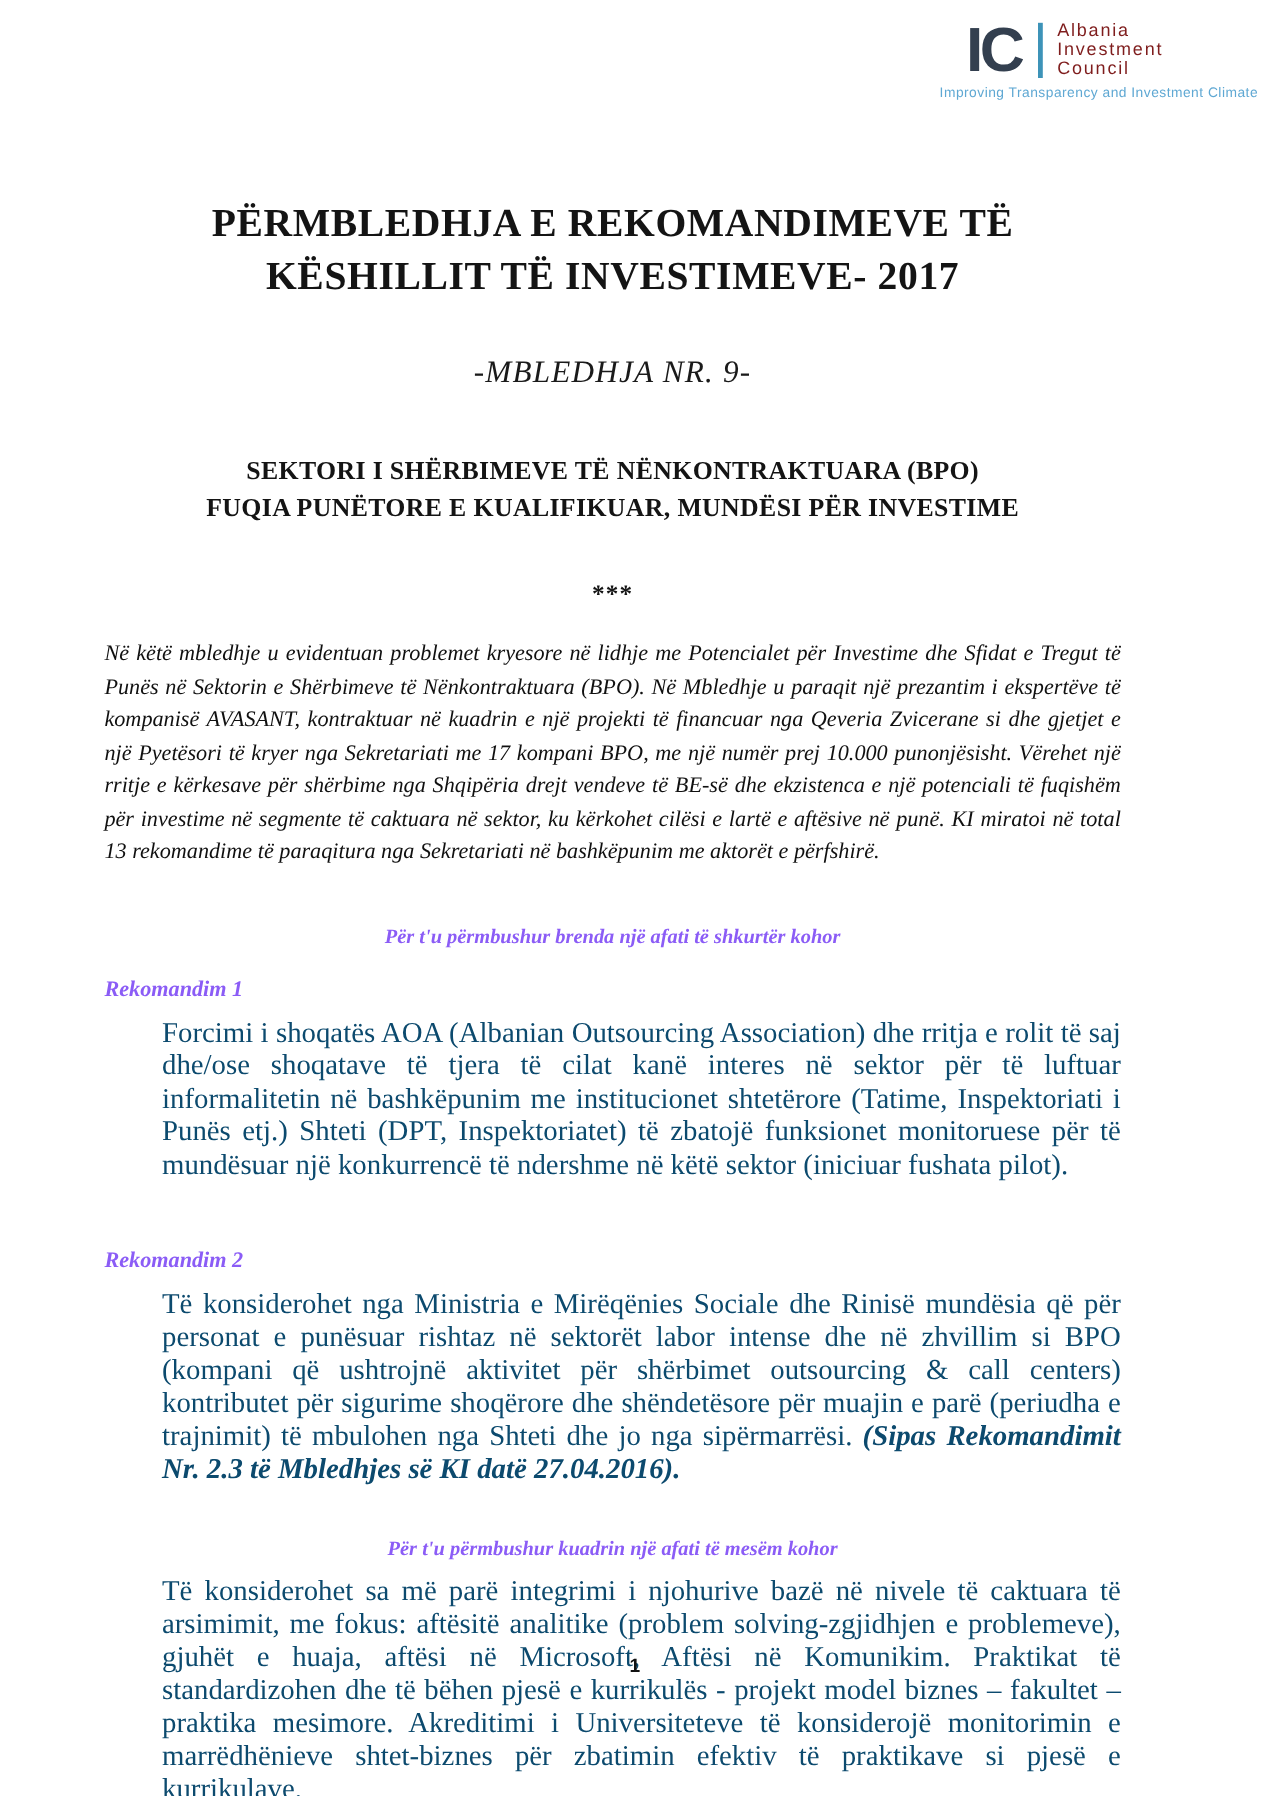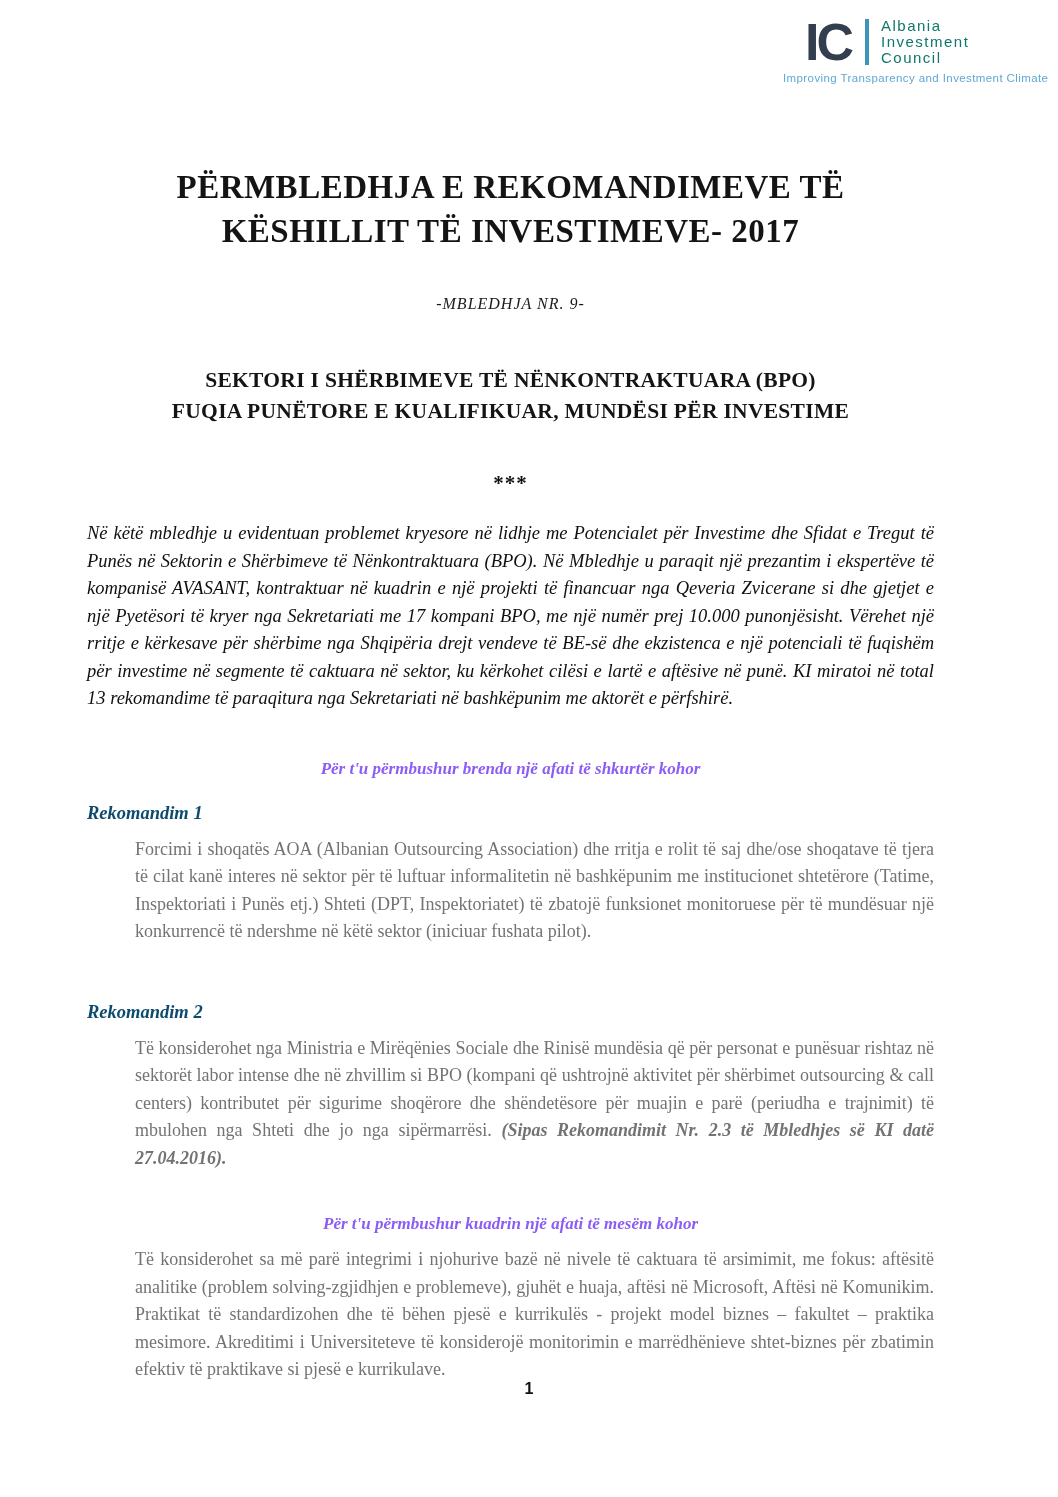--- a/index.html
+++ b/index.html
@@ -42,21 +42,21 @@
   .logo-bar {
     width: 4px;
     height: 46px;
     background: #3d93b8;
     margin: 0 12px 0 14px;
   }
   .logo-name {
     font-family: "Liberation Sans", sans-serif;
     font-size: 15px;
     line-height: 16px;
-    color: #0f766e;
+    color: #7f1d1d;
     letter-spacing: 1.5px;
   }
   .logo-tagline {
     margin-top: 6px;
     font-family: "Liberation Sans", sans-serif;
     font-size: 11.5px;
     color: #5fa8d3;
     letter-spacing: 0.4px;
     white-space: nowrap;
     text-align: center;
@@ -77,21 +77,21 @@
     font-size: 33px;
     line-height: 44px;
     letter-spacing: 0.5px;
   }
   .doc-title span { display: block; }
 
   .subtitle {
     margin-top: 42px;
     text-align: center;
     font-style: italic;
-    font-size: 16px;
+    font-size: 26px;
     letter-spacing: 1px;
     color: #1a1a1a;
   }
 
   .section-heading {
     margin-top: 52px;
     text-align: center;
     font-weight: bold;
     font-size: 21.5px;
     line-height: 31px;
@@ -123,32 +123,32 @@
     font-size: 17px;
     color: #8b5cf6;
   }
   .timeline-heading.first { margin-top: 46px; }
   .timeline-heading.second { margin-top: 42px; }
 
   .rec-label {
     font-weight: bold;
     font-style: italic;
     font-size: 18.5px;
-    color: #0c4a6e;
+    color: #8b5cf6;
   }
   .rec-label.r1 { margin-top: 24px; }
   .rec-label.r2 { margin-top: 56px; }
   .rec-label.r3 { margin-top: 22px; }
 
   .rec-body {
     margin: 12px 0 0 48px;
-    font-size: 18px;
+    font-size: 24px;
     line-height: 27.5px;
     text-align: justify;
-    color: #737373;
+    color: #0c4a6e;
   }
   .note {
     font-weight: bold;
     font-style: italic;
   }
 
   .page-number {
     position: absolute;
     left: 0;
     right: 0;

